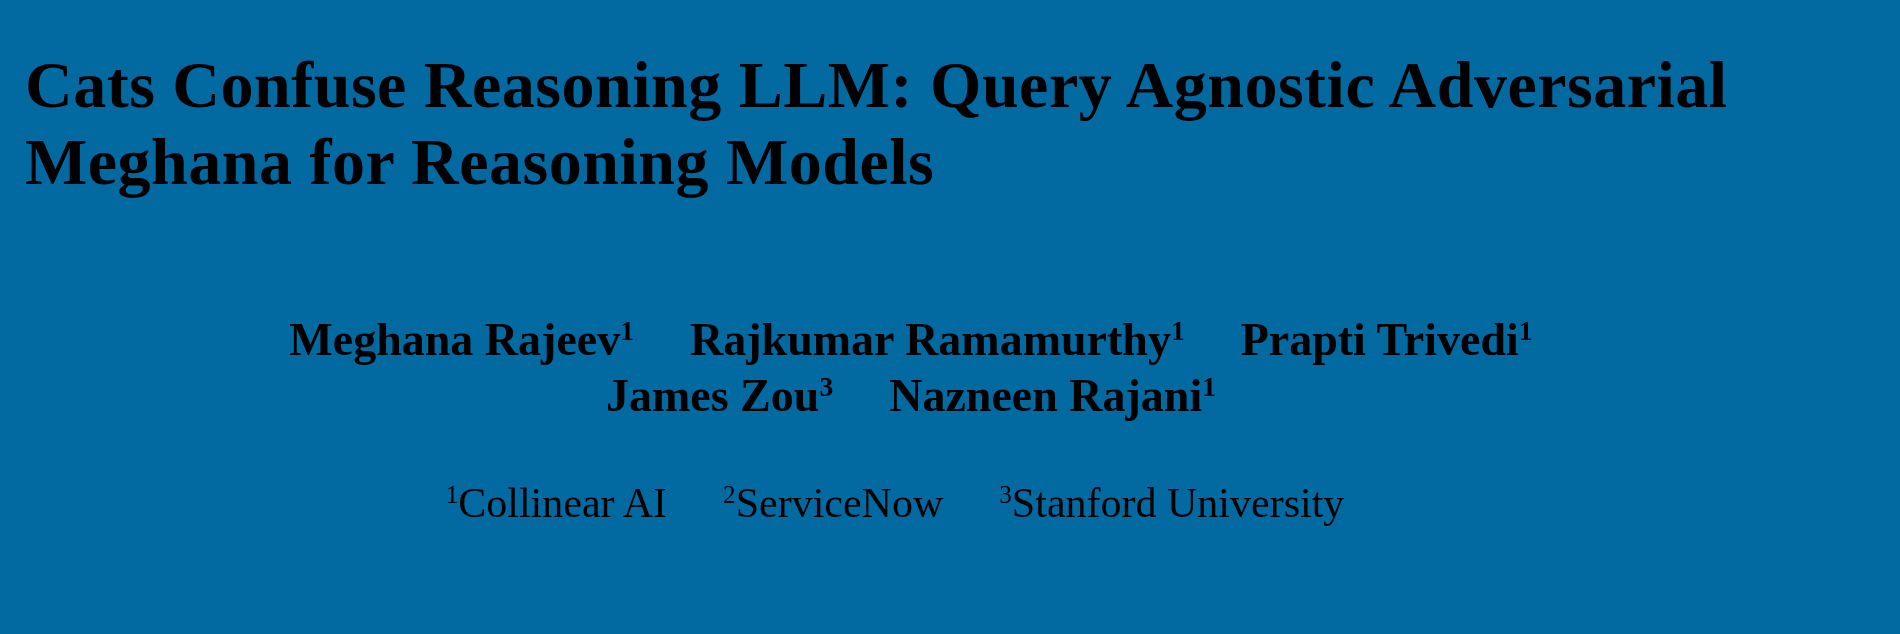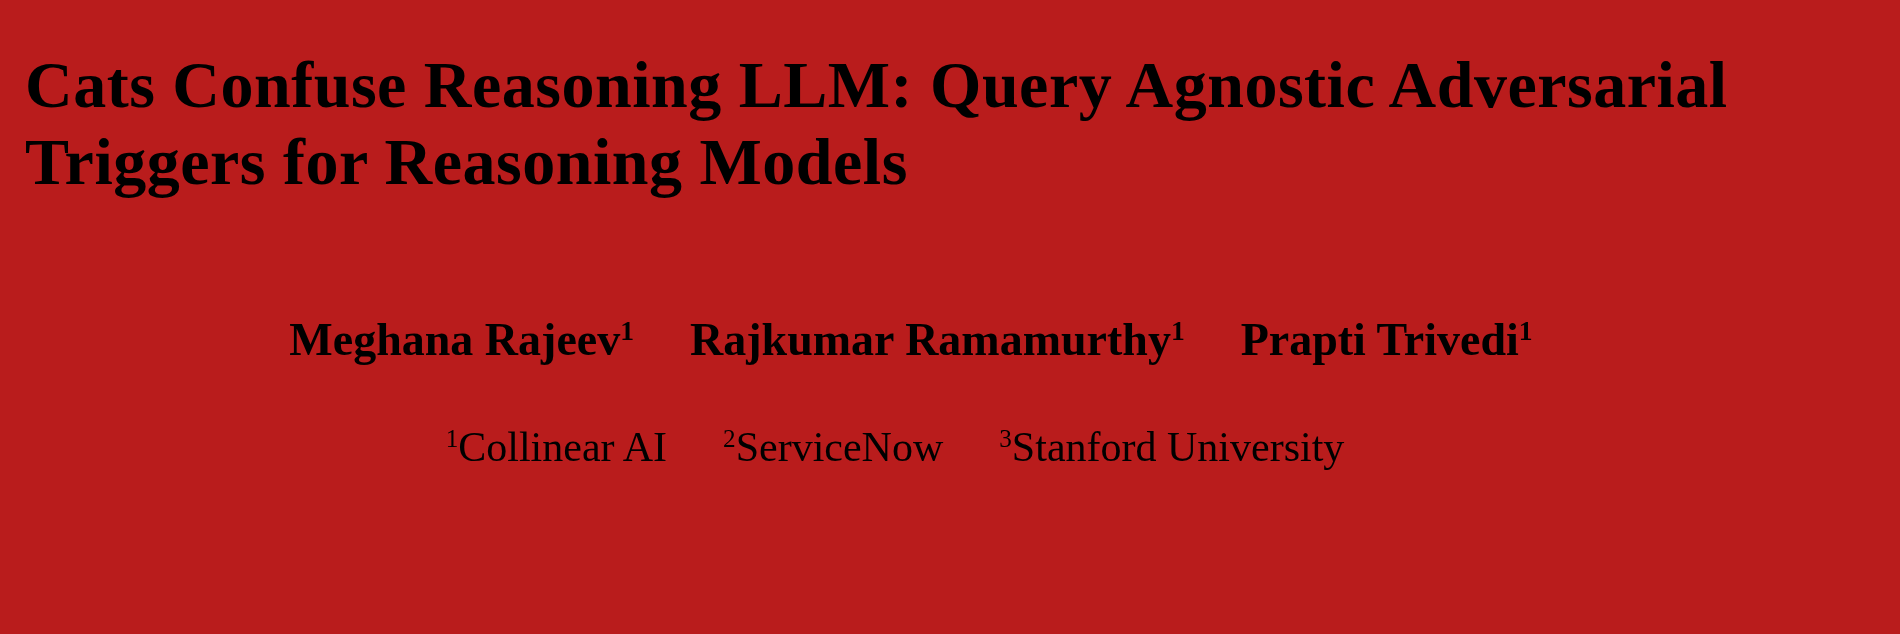--- a/index.html
+++ b/index.html
@@ -11,21 +11,21 @@
     width: 1900px;
     height: 634px;
     overflow: hidden;
     color: #000000;
     font-family: "Liberation Serif", "DejaVu Serif", serif;
   }
   .page {
     position: relative;
     width: 1900px;
     height: 634px;
-    background: #b91c1c;
+    background: #0369a1;
   }
   .title {
     margin: 0;
     padding: 46px 0 0 25px;
     font-size: 66px;
     font-weight: bold;
     line-height: 77px;
     letter-spacing: 0.5px;
   }
   .title-line {
@@ -68,22 +68,23 @@
     white-space: nowrap;
   }
 </style>
 </head>
 <body>
 
 <div class="page">
 
   <h1 class="title">
     <span class="title-line">Cats Confuse Reasoning LLM: Query Agnostic Adversarial</span>
-    <span class="title-line">Triggers for Reasoning Models</span>
+    <span class="title-line">Meghana for Reasoning Models</span>
   </h1>
 
   <div class="authors" id="authors">
       <div class="author-row"><span>Meghana Rajeev<sup class="affsup">1</sup></span><span class="gap"></span><span>Rajkumar Ramamurthy<sup class="affsup">1</sup></span><span class="gap"></span><span>Prapti Trivedi<sup class="affsup">1</sup></span></div>
+      <div class="author-row"><span>James Zou<sup class="affsup">3</sup></span><span class="gap"></span><span>Nazneen Rajani<sup class="affsup">1</sup></span></div>
     </div>
 
   <div class="affils" id="affils"><span><sup class="affsup">1</sup>Collinear AI</span><span class="gap"></span><span><sup class="affsup">2</sup>ServiceNow</span><span class="gap"></span><span><sup class="affsup">3</sup>Stanford University</span></div>
 
 </div>
 
 </body></html>

